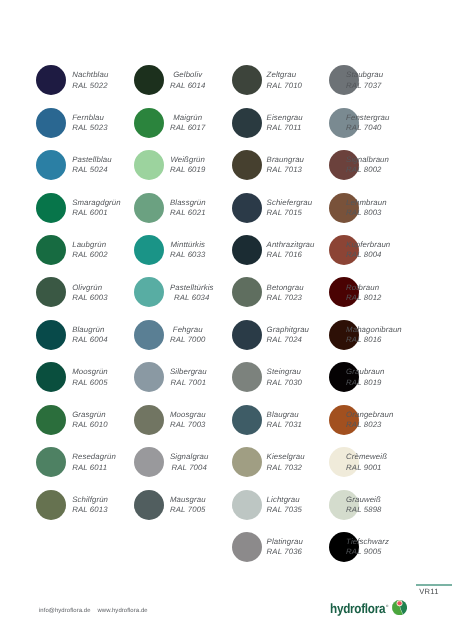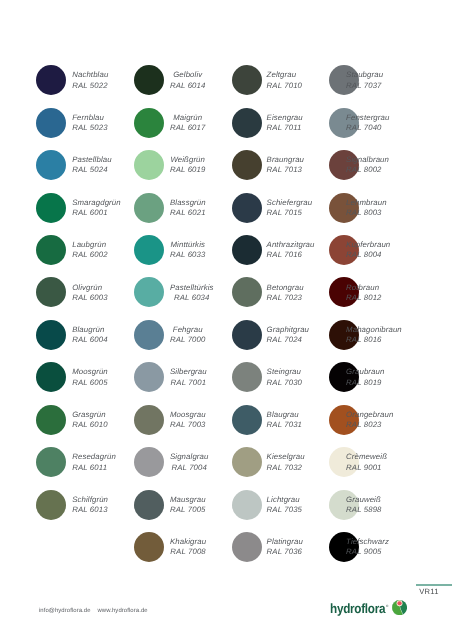--- a/index.html
+++ b/index.html
@@ -227,27 +227,20 @@
           <span class="lcode">RAL 7004</span>
         </span>
       </div>
       <div class="swatch">
         <span class="dot" style="background: rgb(81, 94, 95);"></span>
         <span class="labels">
           <span class="lname">Mausgrau</span>
           <span class="lcode">RAL 7005</span>
         </span>
       </div>
-      <div class="swatch">
-        <span class="dot" style="background: rgb(114, 92, 58);"></span>
-        <span class="labels">
-          <span class="lname">Khakigrau</span>
-          <span class="lcode">RAL 7008</span>
-        </span>
-      </div>
     </div>
     <div class="col col3">
       <div class="swatch">
         <span class="dot" style="background: rgb(61, 68, 59);"></span>
         <span class="labels">
           <span class="lname">Zeltgrau</span>
           <span class="lcode">RAL 7010</span>
         </span>
       </div>
       <div class="swatch">

